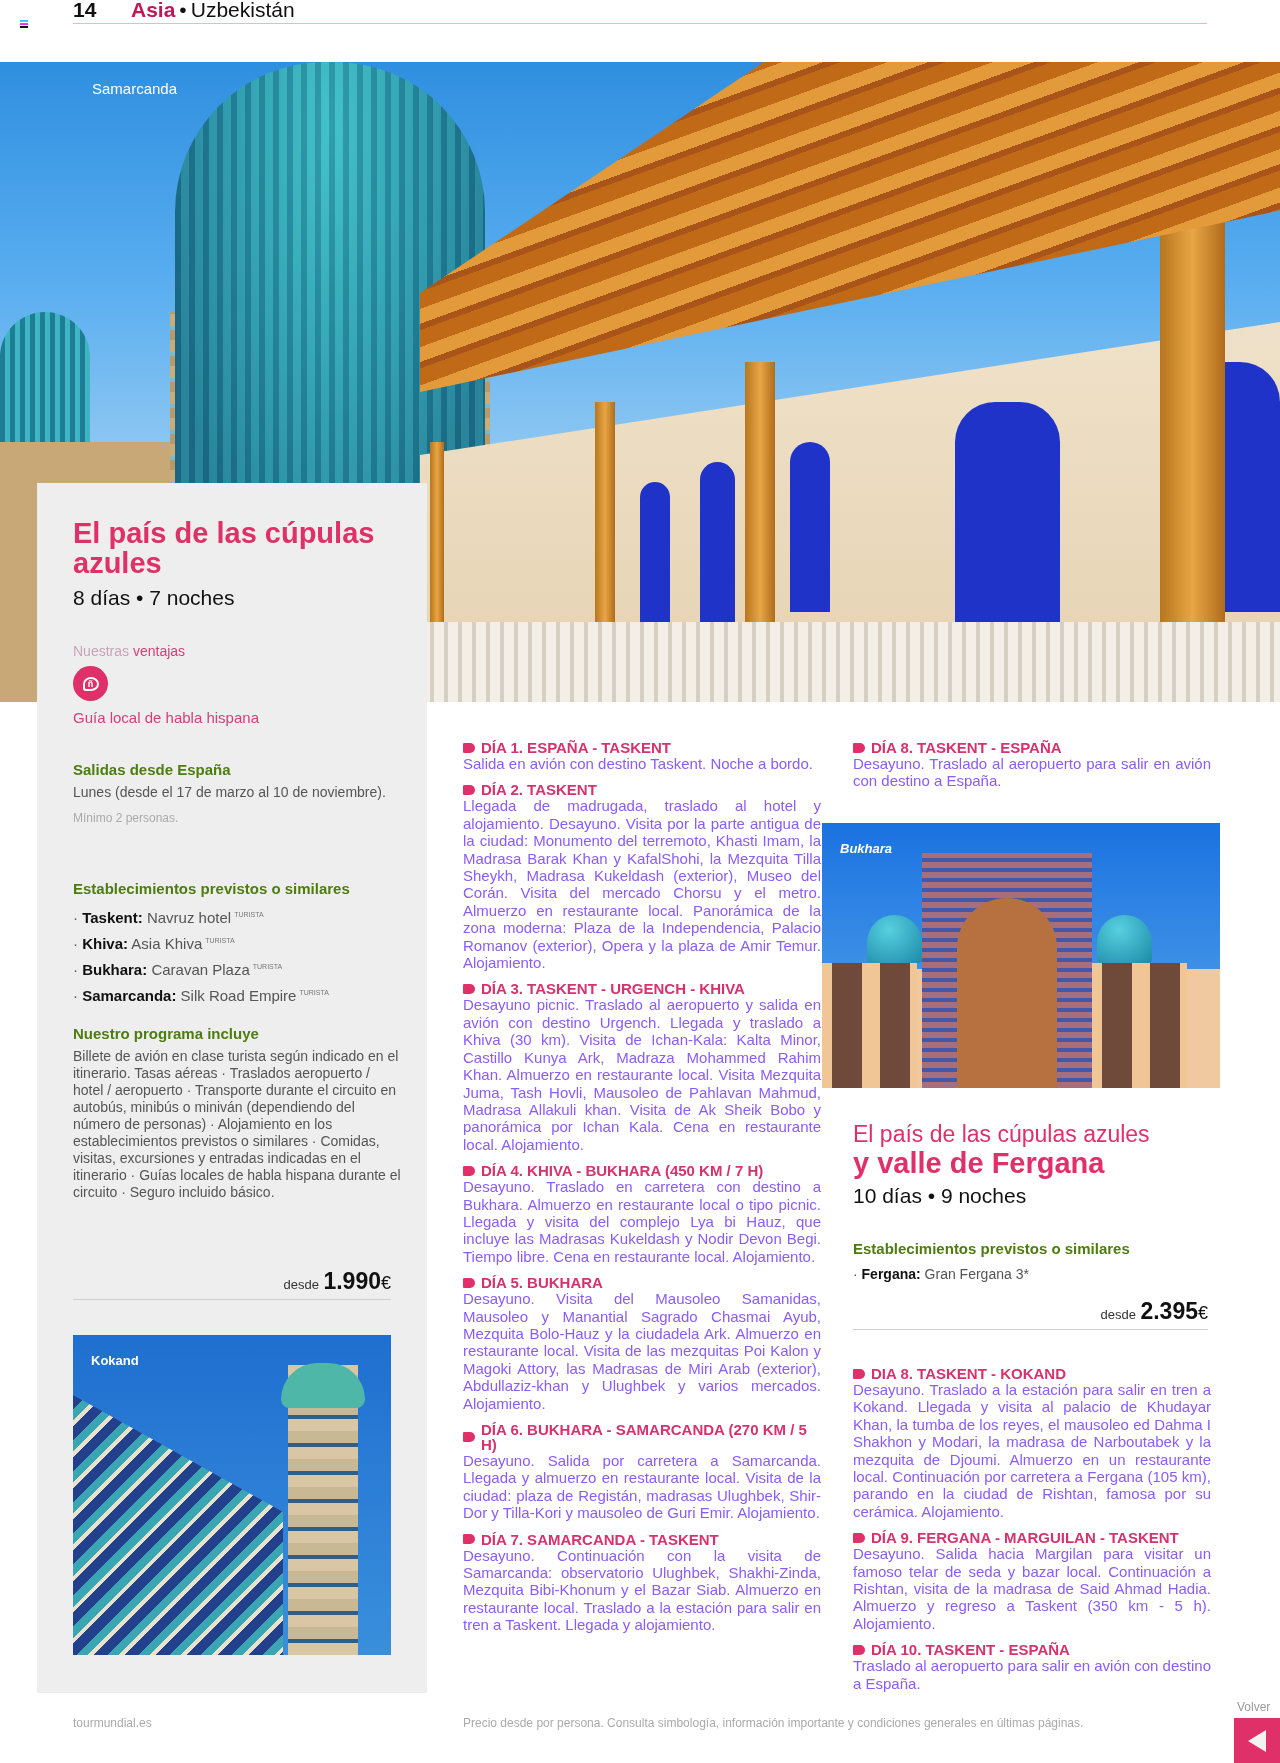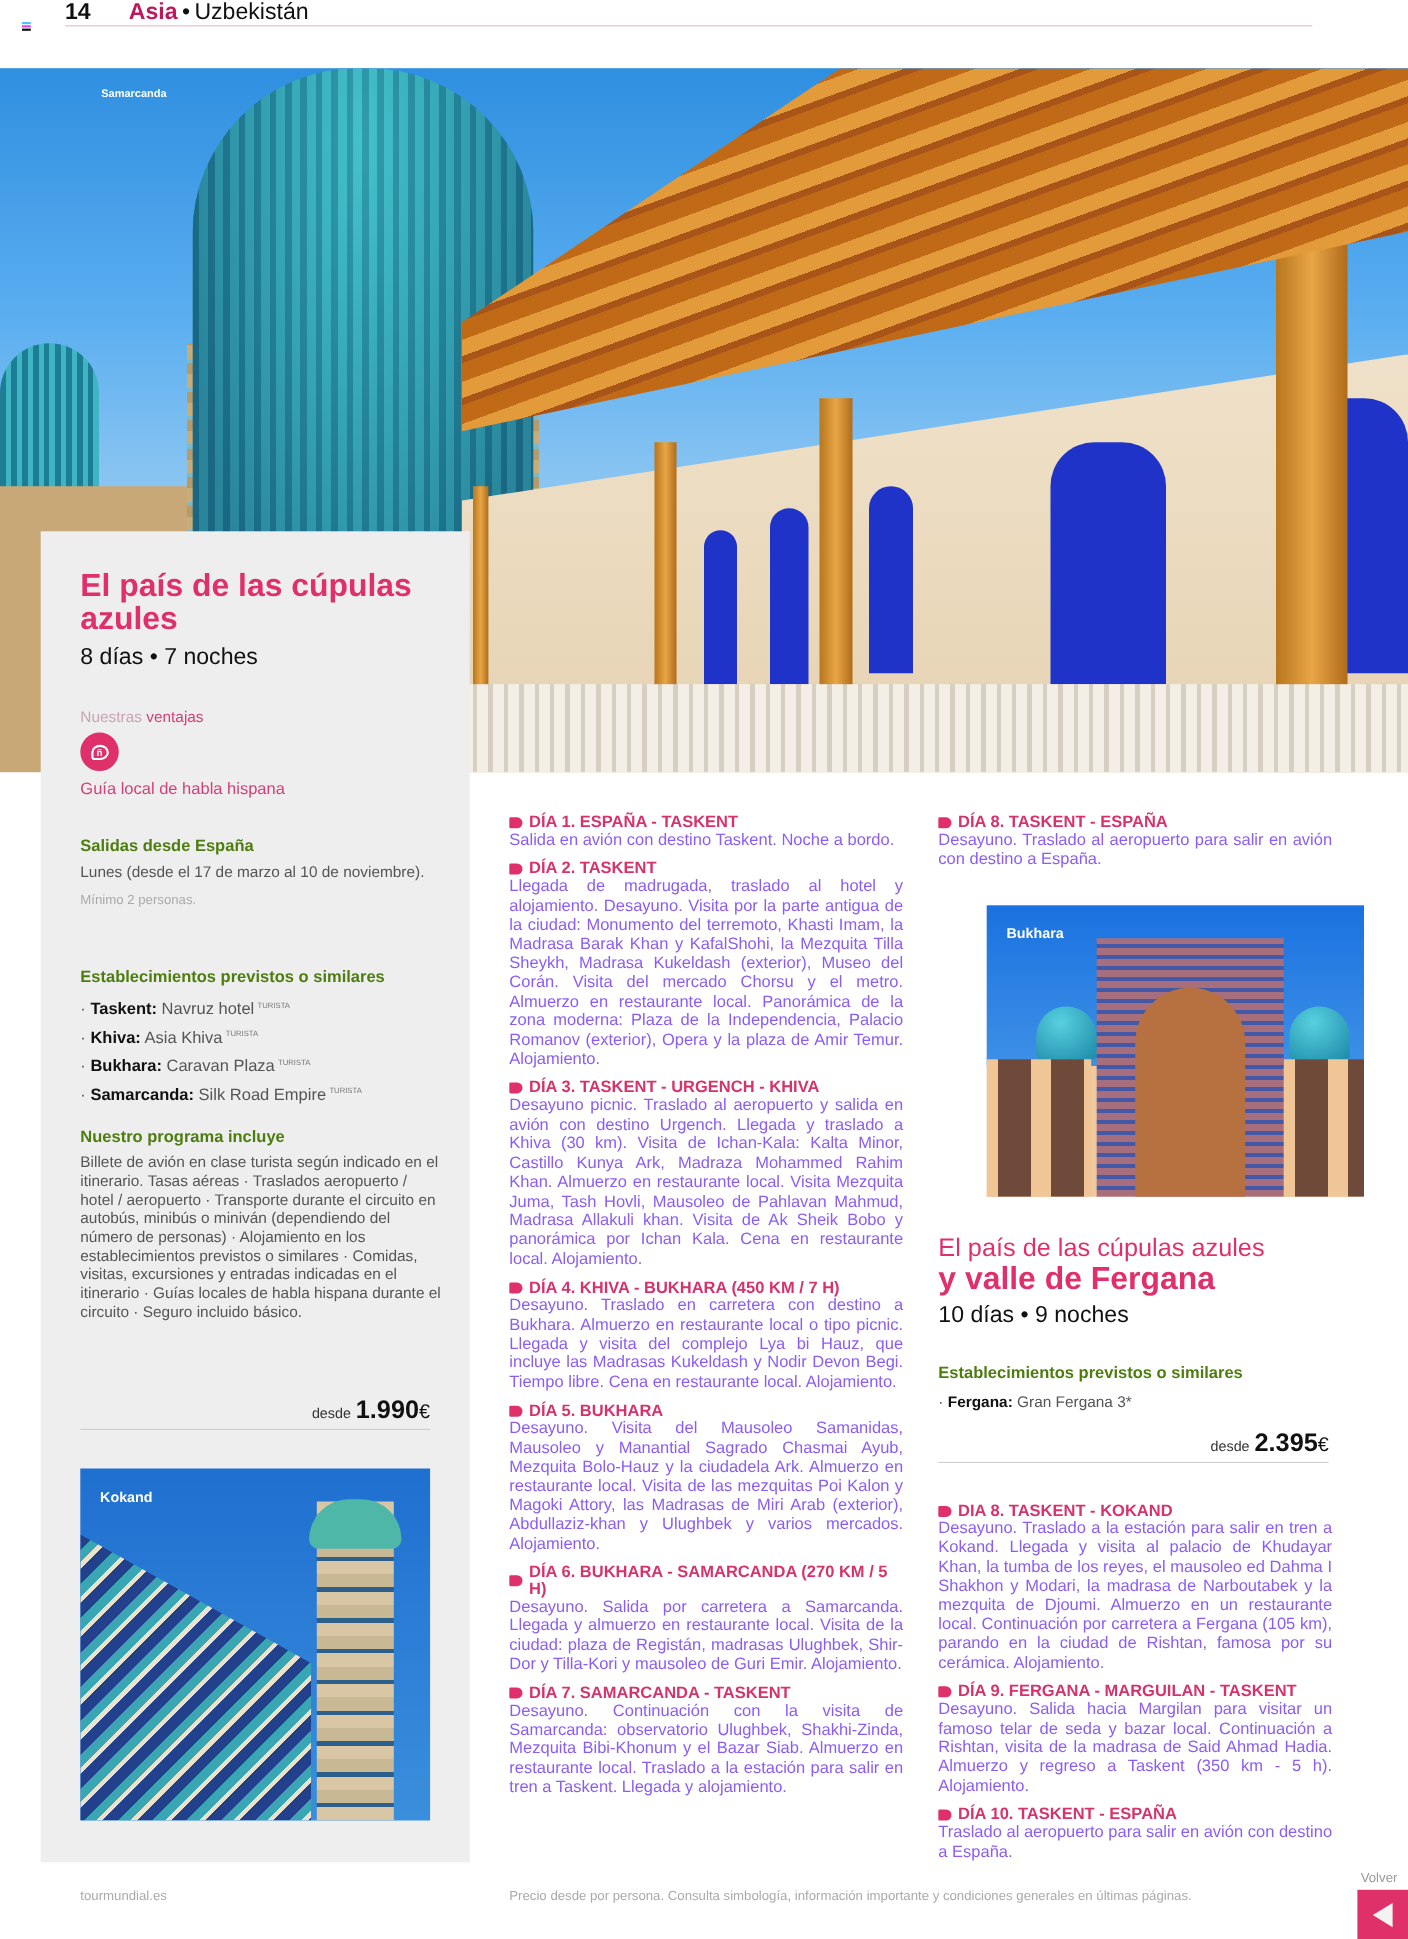--- a/index.html
+++ b/index.html
@@ -2,21 +2,21 @@
 <html><head>
 <meta charset="utf-8">
 <style>
   * { box-sizing: border-box; margin: 0; padding: 0; }
   html, body { width: 1280px; height: 1763px; background: #ffffff; overflow: hidden; }
   body { position: relative; font-family: "Liberation Sans", "DejaVu Sans", sans-serif; color: #222; }
 
   
   .cmyk-mark { position: absolute; left: 20px; top: 20px; width: 8px; height: 9px; }
   .cmyk-mark span { display: block; height: 2px; margin-bottom: 1px; }
-  .header { position: absolute; left: 59px; top: 0; width: 1134px; height: 24px; border-bottom: 1px solid #e6b8c8; display: flex; align-items: center; padding-bottom: 2px; }
+  .header { position: absolute; left: 73px; top: 0; width: 1134px; height: 24px; border-bottom: 1px solid #e6b8c8; display: flex; align-items: flex-end; padding-bottom: 2px; }
   .page-num { font-weight: bold; font-size: 21px; color: #111; width: 58px; line-height: 22px; }
   .header-region { font-weight: bold; font-size: 21px; color: #be185d; line-height: 22px; }
   .header-sep { font-size: 21px; color: #111; margin: 0 4px; line-height: 22px; }
   .header-country { font-size: 21px; color: #111; line-height: 22px; }
 
   
   .hero { position: absolute; left: 0; top: 62px; width: 1280px; height: 640px; overflow: hidden;
     background: linear-gradient(180deg, #2f8fe0 0%, #5aaef0 35%, #8cc6f2 60%, #c8b48a 100%); }
   .hero-dome { position: absolute; left: 175px; top: 0; width: 310px; height: 560px;
     background:
@@ -29,21 +29,21 @@
     background: repeating-linear-gradient(90deg, #1d7d94 0 5px, #3fb5c4 5px 10px); }
   .hero-wall { position: absolute; left: 0; top: 380px; width: 170px; height: 260px; background: #c9a878; }
   .hero-roof { position: absolute; left: 420px; top: 0; width: 860px; height: 330px;
     background: repeating-linear-gradient(160deg, #c06a18 0 16px, #e39a3a 16px 30px, #a9551a 30px 36px);
     clip-path: polygon(40% 0, 100% 0, 100% 45%, 0 100%, 0 70%); }
   .hero-gallery { position: absolute; left: 420px; top: 260px; width: 860px; height: 380px;
     background: linear-gradient(180deg, #efe1c9 0%, #e6d2b2 100%); clip-path: polygon(0 35%, 100% 0, 100% 100%, 0 100%); }
   .hero-arch { position: absolute; background: #1f33c8; border-radius: 40px 40px 0 0; }
   .hero-col { position: absolute; background: linear-gradient(90deg, #b8761e, #e8a646, #b06c1a); }
   .hero-rail { position: absolute; left: 420px; top: 560px; width: 860px; height: 80px; background: repeating-linear-gradient(90deg, #f3efe6 0 10px, #d6cfc2 10px 14px); }
-  .hero-label { position: absolute; left: 92px; top: 18px; font-weight: bold; font-size: 10px; color: #ffffff; }
+  .hero-label { position: absolute; left: 92px; top: 18px; font-weight: normal; font-size: 15px; color: #ffffff; }
 
   
   .left-panel { position: absolute; left: 37px; top: 483px; width: 390px; height: 1210px; background: #eeeeee; }
   .trip-title { position: absolute; left: 73px; top: 518px; width: 330px; font-weight: bold; font-size: 29px; line-height: 30px; color: #e0306a; }
   .trip-duration { position: absolute; left: 73px; top: 586px; font-size: 21px; color: #111; }
   .advantages-label { position: absolute; left: 73px; top: 643px; font-size: 14px; color: #c9a4b4; }
   .advantages-label b { color: #d33f78; font-weight: normal; }
   .adv-icon { position: absolute; left: 73px; top: 666px; width: 35px; height: 35px; border-radius: 50%; background: #e0306a; color: #fff; display: flex; align-items: center; justify-content: center; }
   .adv-icon .bubble { width: 16px; height: 14px; border: 2px solid #fff; border-radius: 50% 50% 50% 20%; font-size: 9px; line-height: 10px; text-align: center; font-weight: bold; }
   .adv-text { position: absolute; left: 73px; top: 709px; font-size: 15px; color: #d33f78; }
@@ -69,21 +69,21 @@
   .kokand .minaret-top { position: absolute; left: 208px; top: 28px; width: 84px; height: 45px; border-radius: 42px 42px 10px 10px; background: #4fb7a8; }
   .kokand .wall { position: absolute; left: 0; top: 60px; width: 210px; height: 260px; background: repeating-linear-gradient(135deg, #23408c 0 10px, #3aa6b4 10px 18px, #e9e2cc 18px 22px); clip-path: polygon(0 0, 100% 45%, 100% 100%, 0 100%); }
 
   
   .col { position: absolute; width: 358px; }
   .day { margin-bottom: 10px; }
   .day-title { display: flex; align-items: center; font-weight: bold; font-size: 15px; color: #d6336c; line-height: 15px; text-transform: uppercase; }
   .day-bullet { width: 12px; height: 10px; background: #e0306a; border-radius: 2px 8px 8px 2px; margin-right: 6px; flex: none; }
   .day-text { font-size: 15px; line-height: 17.4px; color: #8b5cf6; text-align: justify; }
 
-  .bukhara { left: 897px; top: 823px; width: 343px; height: 265px; background: linear-gradient(180deg, #1a72e0 0%, #3e90e6 55%, #f0c9a0 55%, #f0c9a0 100%); }
+  .bukhara { left: 822px; top: 823px; width: 398px; height: 265px; background: linear-gradient(180deg, #1a72e0 0%, #3e90e6 55%, #f0c9a0 55%, #f0c9a0 100%); font-style: italic; }
   .bukhara .portal { position: absolute; left: 100px; top: 30px; width: 170px; height: 235px; background: repeating-linear-gradient(0deg, #a76e7e 0 6px, #4458a8 6px 10px); }
   .bukhara .portal-arch { position: absolute; left: 135px; top: 75px; width: 100px; height: 190px; border-radius: 50px 50px 0 0; background: #b77040; }
   .bukhara .dome { position: absolute; top: 92px; width: 55px; height: 48px; border-radius: 28px 28px 4px 4px; background: radial-gradient(circle at 40% 30%, #58d0e0, #1b8aa8); }
   .bukhara .wing { position: absolute; top: 140px; width: 95px; height: 125px; background: repeating-linear-gradient(90deg, #f1c697 0 10px, #6f4a3a 10px 40px, #f1c697 40px 48px); }
 
   .trip2-title-light { font-size: 23px; color: #e0306a; line-height: 28px; }
   .trip2-title-bold { font-weight: bold; font-size: 29px; color: #e0306a; line-height: 30px; }
   .trip2-duration { font-size: 21px; color: #111; margin-top: 6px; }
 
   

